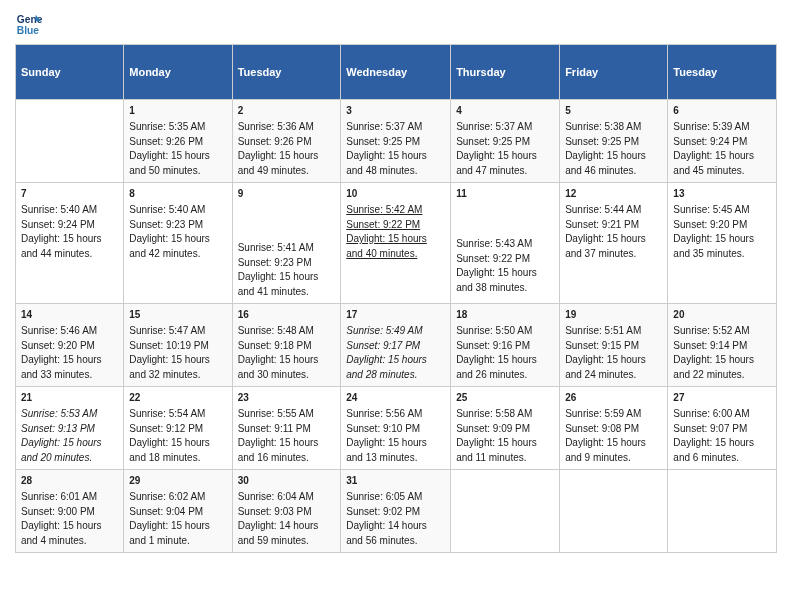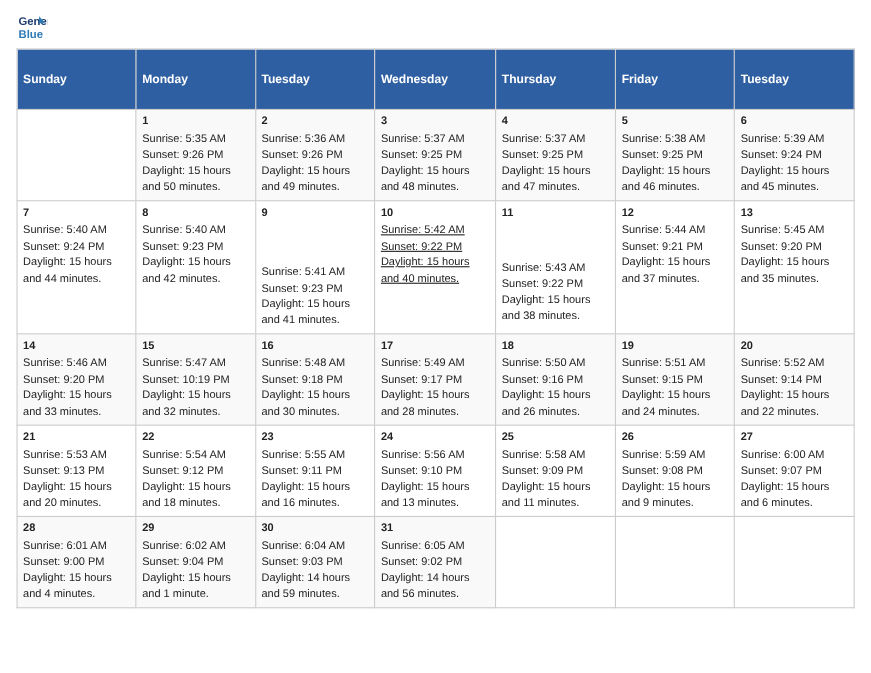--- a/index.html
+++ b/index.html
@@ -236,21 +236,21 @@
           </td>
           <td>
             <span class="day-num">16</span>
             <div class="cell-text" style="white-space: pre-line;">Sunrise: 5:48 AM
 Sunset: 9:18 PM
 Daylight: 15 hours
 and 30 minutes.</div>
           </td>
           <td>
             <span class="day-num">17</span>
-            <div class="cell-text" style="white-space: pre-line;">Sunrise: 5:49 AM
+            <div class="cell-text" style="white-space: pre-line; font-style: italic;">Sunrise: 5:49 AM
 Sunset: 9:17 PM
 Daylight: 15 hours
 and 28 minutes.</div>
           </td>
           <td>
             <span class="day-num">18</span>
             <div class="cell-text" style="white-space: pre-line;">Sunrise: 5:50 AM
 Sunset: 9:16 PM
 Daylight: 15 hours
 and 26 minutes.</div>
@@ -266,21 +266,21 @@
             <span class="day-num">20</span>
             <div class="cell-text" style="white-space: pre-line;">Sunrise: 5:52 AM
 Sunset: 9:14 PM
 Daylight: 15 hours
 and 22 minutes.</div>
           </td>
         </tr>
         <tr>
           <td>
             <span class="day-num">21</span>
-            <div class="cell-text" style="white-space: pre-line;">Sunrise: 5:53 AM
+            <div class="cell-text" style="white-space: pre-line; font-style: italic;">Sunrise: 5:53 AM
 Sunset: 9:13 PM
 Daylight: 15 hours
 and 20 minutes.</div>
           </td>
           <td>
             <span class="day-num">22</span>
             <div class="cell-text" style="white-space: pre-line;">Sunrise: 5:54 AM
 Sunset: 9:12 PM
 Daylight: 15 hours
 and 18 minutes.</div>

